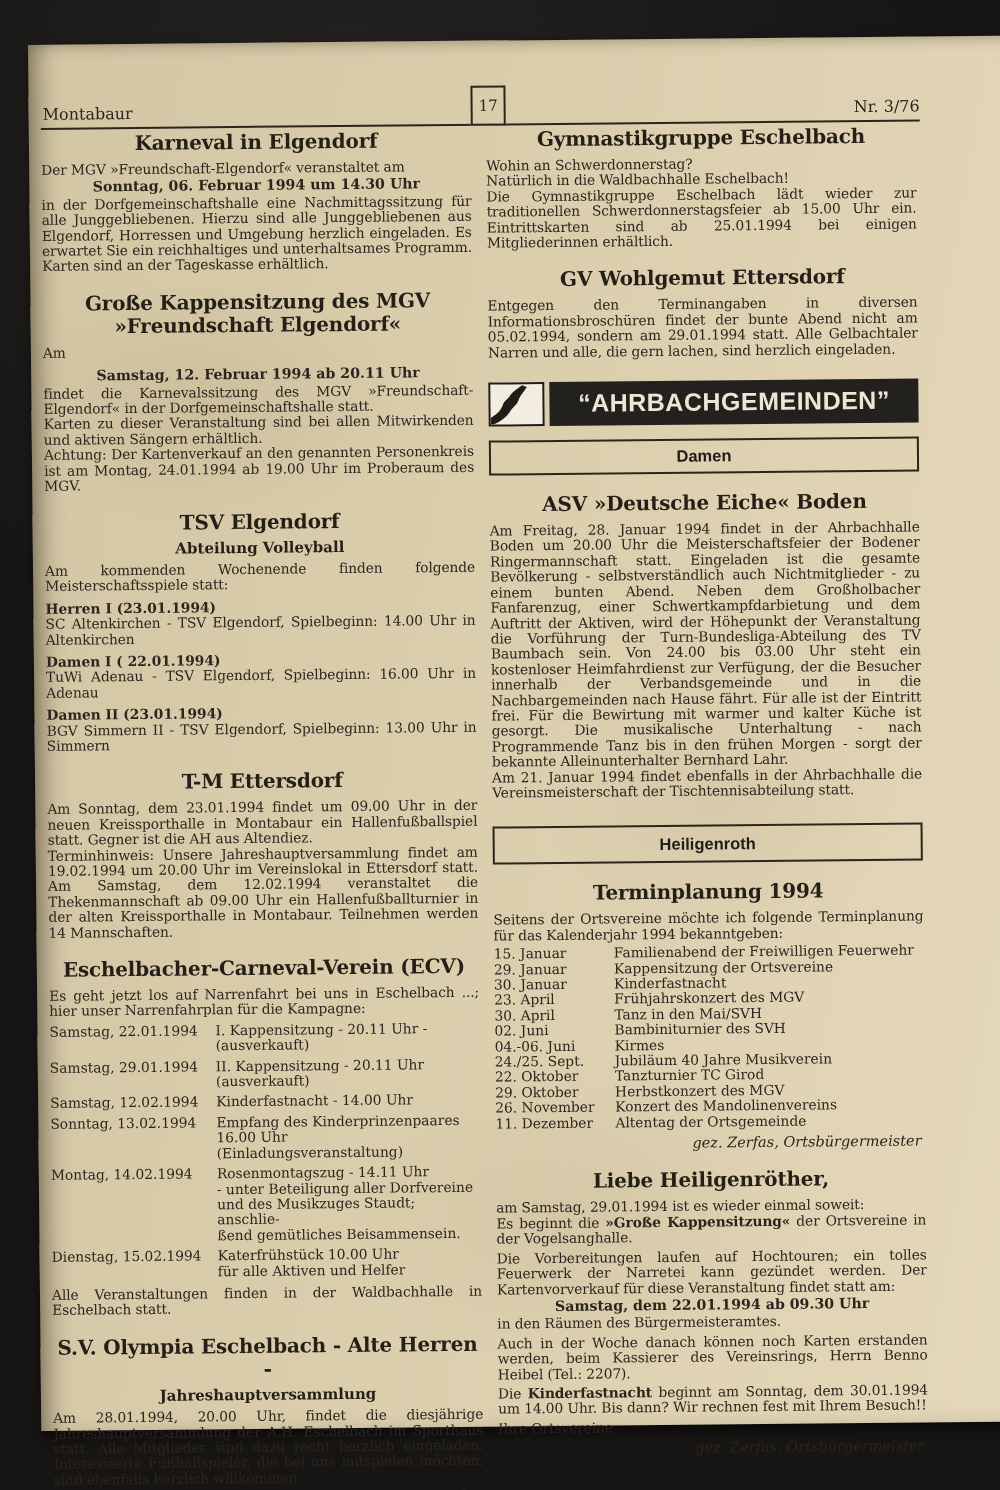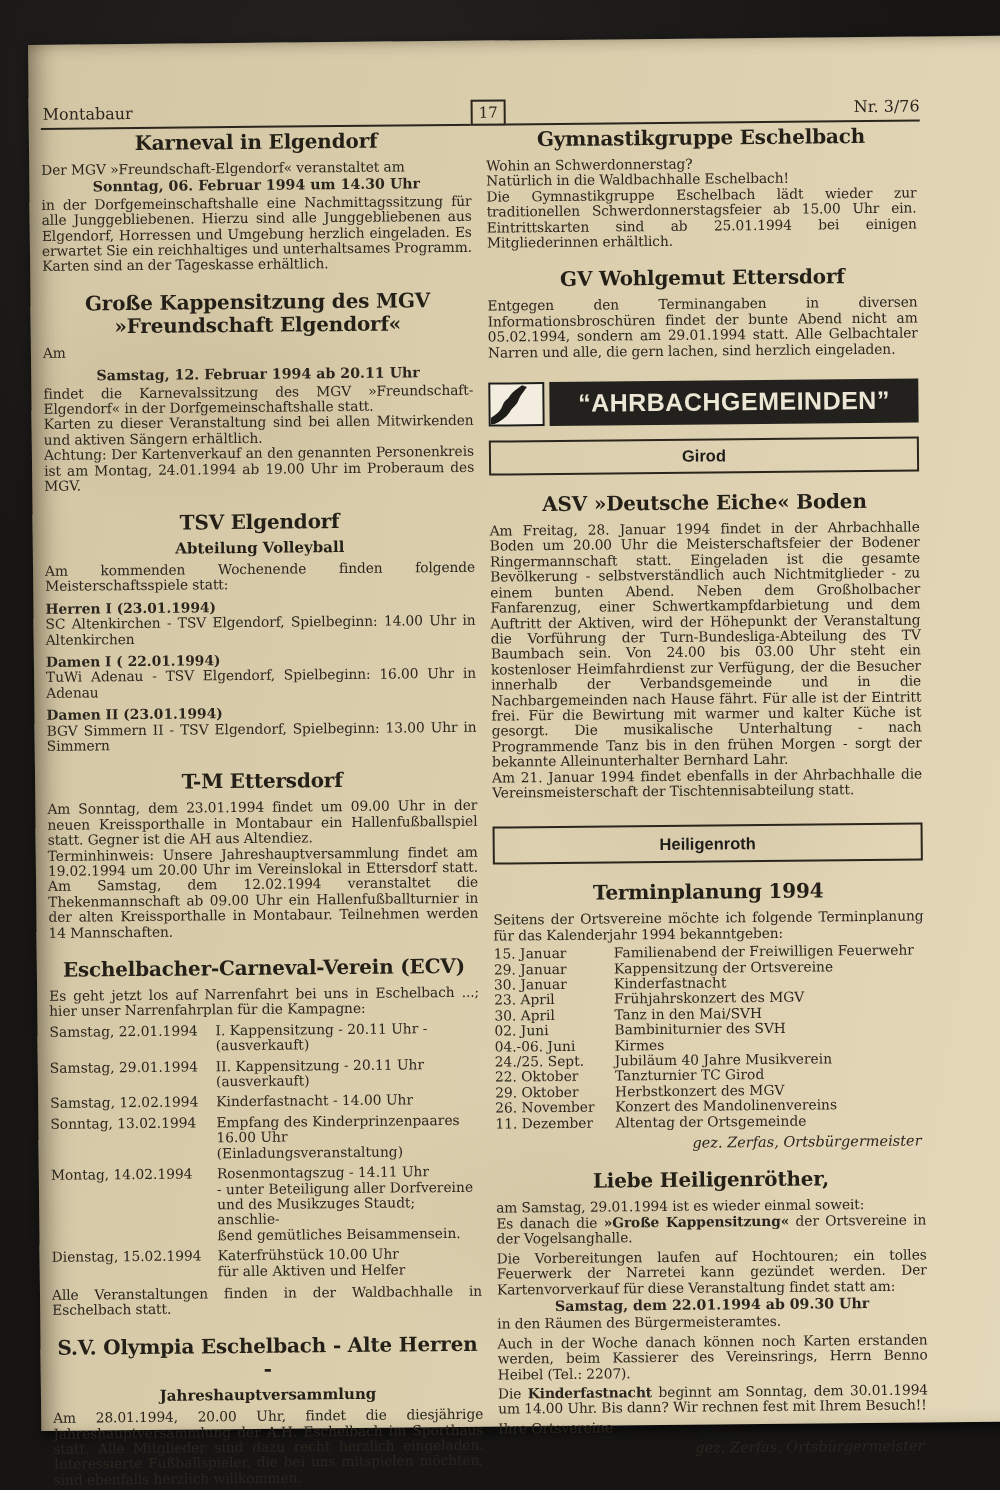--- a/index.html
+++ b/index.html
@@ -16,21 +16,21 @@
     background:
       radial-gradient(ellipse 300px 180px at 18% 26%, rgba(120,100,60,0.10), transparent 70%),
       radial-gradient(ellipse 260px 200px at 70% 55%, rgba(120,100,60,0.08), transparent 70%),
       radial-gradient(ellipse 340px 220px at 55% 85%, rgba(120,100,60,0.09), transparent 70%);}
   
   .phead{position:absolute;left:12px;top:57px;width:879px;height:26px;font-size:16px;}
   .ph-left{position:absolute;left:2px;bottom:4px;}
   .ph-right{position:absolute;right:0;bottom:4px;}
   .ph-rule{position:absolute;left:0;right:0;bottom:-2px;height:2px;background:#2b251d;}
   .pnbox{position:absolute;left:430px;bottom:-2px;border:2px solid #2b251d;background:#d9cdab;
-    padding:0 6px;font-size:15px;line-height:22px;}
+    padding:7px 6px;font-size:15px;line-height:22px;}
   
   .col{position:absolute;top:88px;width:430px;font-size:13.8px;line-height:15.4px;}
   .col-left{left:12px;}
   .col-right{left:457px;}
   section{display:block;}
   h2{font-size:20px;line-height:23px;text-align:center;font-weight:bold;
      margin:18px 0 7px;letter-spacing:-0.2px;color:#241f17;}
   section:first-child h2{margin-top:0;}
   h3{font-size:15px;text-align:center;font-weight:bold;margin:0 0 6px;color:#241f17;}
   p{margin:0;text-align:justify;letter-spacing:-0.1px;}
@@ -197,21 +197,21 @@
           <svg viewBox="0 0 54 42" preserveAspectRatio="none" aria-hidden="true">
             <path fill="#1f1d1a" d="M3 42 L0 42 L0 35 C7 31 11 27 13 21 C15 16 19 15 21 11 C24 7 28 5 33 1 L38 3 C34 9 31 12 29 17 C27 22 23 24 20 29 C16 35 10 39 3 42 Z"></path>
           </svg>
         </div>
         <div class="bbar">
           <span>“AHRBACHGEMEINDEN”</span>
         </div>
       </div>
 
       <div class="cbox">
-        <span>Girod</span>
+        <span>Damen</span>
       </div>
 
       <section>
         <h2>ASV »Deutsche Eiche« Boden</h2>
         <p>Am Freitag, 28. Januar 1994 findet in der Ahrbachhalle Boden um 20.00 Uhr die Meisterschaftsfeier der Bodener Ringermannschaft statt. Eingeladen ist die gesamte Bevölkerung - selbstverständlich auch Nichtmitglieder - zu einem bunten Abend. Neben dem Großholbacher Fanfarenzug, einer Schwertkampfdarbietung und dem Auftritt der Aktiven, wird der Höhepunkt der Veranstaltung die Vorführung der Turn-Bundesliga-Abteilung des TV Baumbach sein. Von 24.00 bis 03.00 Uhr steht ein kostenloser Heimfahrdienst zur Verfügung, der die Besucher innerhalb der Verbandsgemeinde und in die Nachbargemeinden nach Hause fährt. Für alle ist der Eintritt frei. Für die Bewirtung mit warmer und kalter Küche ist gesorgt. Die musikalische Unterhaltung - nach Programmende Tanz bis in den frühen Morgen - sorgt der bekannte Alleinunterhalter Bernhard Lahr.</p>
         <p>Am 21. Januar 1994 findet ebenfalls in der Ahrbachhalle die Vereinsmeisterschaft der Tischtennisabteilung statt.</p>
       </section>
 
       <div class="cbox hrot">
         <span>Heiligenroth</span>
@@ -269,21 +269,21 @@
               <span class="td">11. Dezember</span>
               <span class="te">Altentag der Ortsgemeinde</span>
             </div>
         </div>
         <div class="sig">gez. Zerfas, Ortsbürgermeister</div>
       </section>
 
       <section style="margin-top:12px;">
         <h2>Liebe Heiligenröther,</h2>
         <p class="line">am Samstag, 29.01.1994 ist es wieder einmal soweit:</p>
-        <p><span>Es danach die </span><b>»Große Kappensitzung«</b><span> der Ortsvereine in der Vogelsanghalle.</span></p>
+        <p><span>Es beginnt die </span><b>»Große Kappensitzung«</b><span> der Ortsvereine in der Vogelsanghalle.</span></p>
         <p class="mt">Die Vorbereitungen laufen auf Hochtouren; ein tolles Feuerwerk der Narretei kann gezündet werden. Der Kartenvorverkauf für diese Veranstaltung findet statt am:</p>
         <p class="cdate">Samstag, dem 22.01.1994 ab 09.30 Uhr</p>
         <p class="line">in den Räumen des Bürgermeisteramtes.</p>
         <p class="mt">Auch in der Woche danach können noch Karten erstanden werden, beim Kassierer des Vereinsrings, Herrn Benno Heibel (Tel.: 2207).</p>
         <p class="mt"><span>Die </span><b>Kinderfastnacht</b><span> beginnt am Sonntag, dem 30.01.1994 um 14.00 Uhr. Bis dann? Wir rechnen fest mit Ihrem Besuch!!</span></p>
         <p class="line mt">Ihre Ortsvereine</p>
         <div class="sig">gez. Zerfas, Ortsbürgermeister</div>
       </section>
 
     </div>

